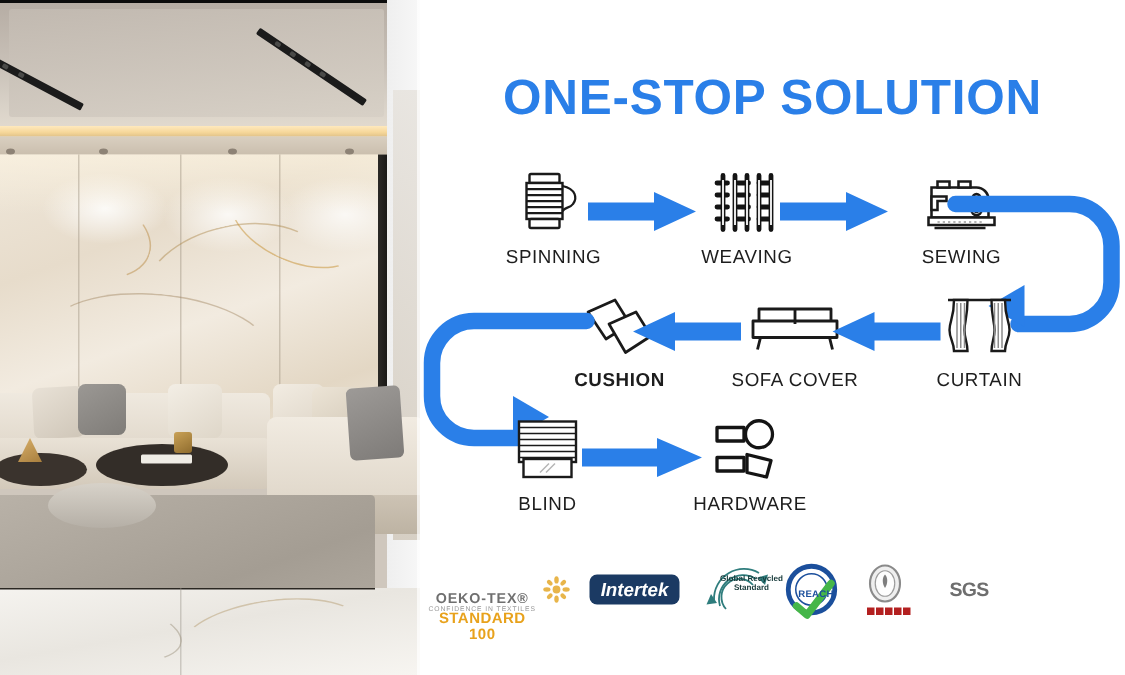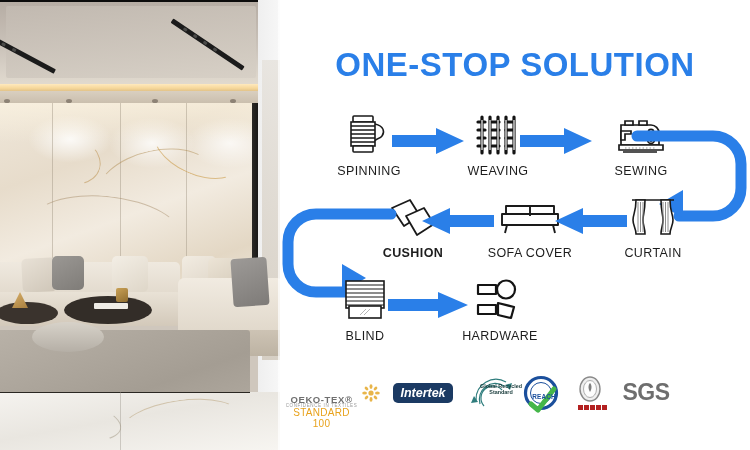--- a/index.html
+++ b/index.html
@@ -58,25 +58,25 @@
 
   .arrow{position:absolute;}
   svg{display:block;overflow:visible;}
 
   
   #certs{position:absolute;left:280px;top:370px;width:470px;height:45px;}
   .cert{position:absolute;top:0;height:45px;display:flex;align-items:center;}
   .oeko{flex-direction:column;justify-content:center;line-height:1.05;}
   .oeko .t1{font-size:9.5px;font-weight:700;color:#6f6f6f;letter-spacing:.6px;}
   .oeko .t2{font-size:3.6px;color:#9a9a9a;letter-spacing:.5px;transform:scale(1.25);}
-  .oeko .t3{font-size:10px;font-weight:400;color:#e8a21c;letter-spacing:.3px;text-align:center;}
+  .oeko .t3{font-size:10px;font-weight:700;color:#e8a21c;letter-spacing:.3px;text-align:center;}
   .intertek{background:#1b3a63;color:#fff;border-radius:5px;padding:3px 7px;font-size:12.5px;font-weight:700;font-style:italic;}
   .grs-t{font-size:5.4px;font-weight:700;color:#173a3a;line-height:1.15;text-align:center;}
   .reach-txt{font-size:6.4px;font-weight:700;color:#1b4f9c;letter-spacing:.2px;}
-  .sgs{font-size:23px;font-weight:700;color:#6e6e6e;letter-spacing:-.5px;}
+  .sgs{font-size:13px;font-weight:700;color:#6e6e6e;letter-spacing:-.5px;}
   .ver{font-size:14.5px;font-weight:700;color:#3b7fd4;letter-spacing:-.2px;}
   .seal-t{font-size:3.4px;font-weight:700;color:#b32020;letter-spacing:.3px;}
 </style>
 </head>
 <body>
 
 <div id="stage">
 
   <div id="photo">
     <div class="ph ceil">

